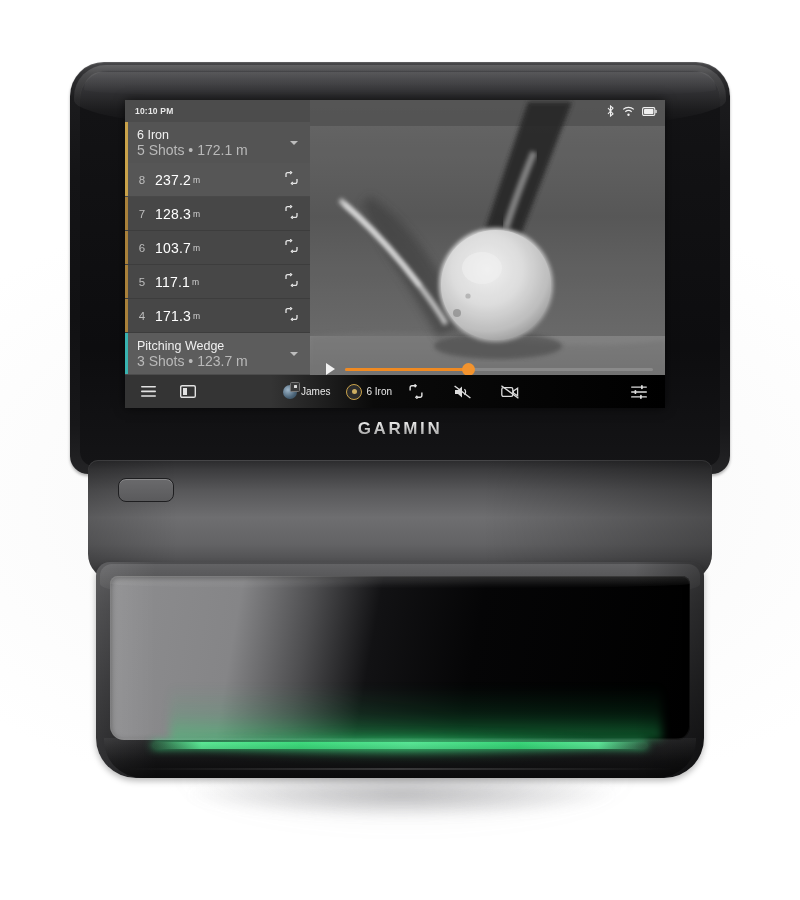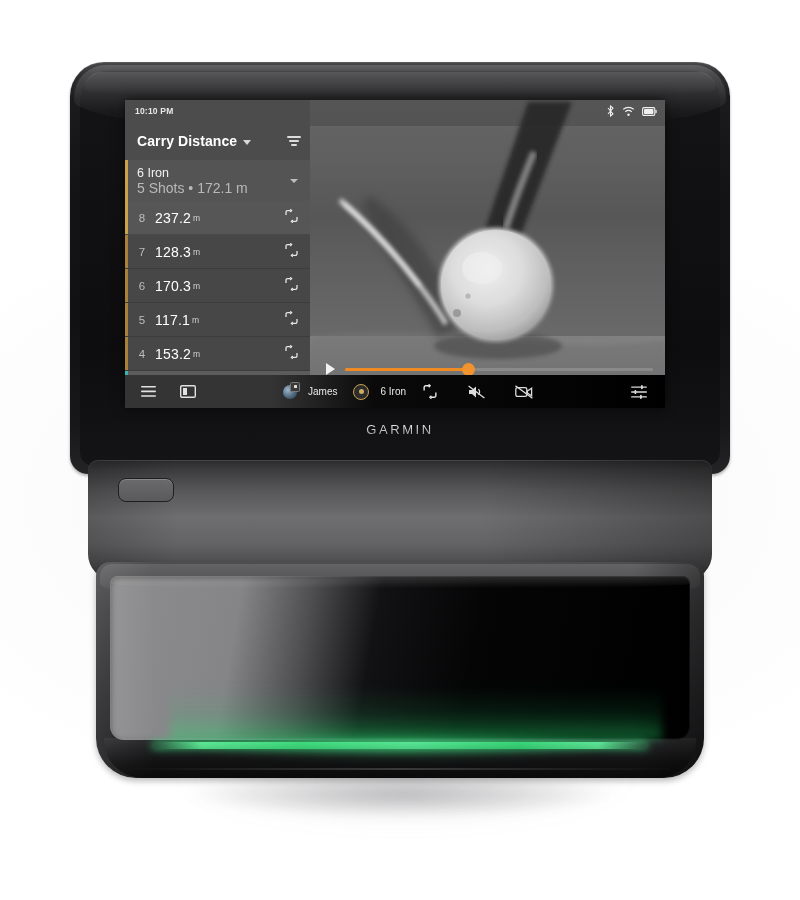--- a/index.html
+++ b/index.html
@@ -125,37 +125,37 @@
 
   
   .toolbar{
     position:absolute;left:0;right:0;bottom:0;height:33px;
     background:linear-gradient(90deg,#343434 0%,#343434 27%,#0a0a0a 46%,#000 100%);
     display:flex;align-items:center;
   }
   .tb-left{display:flex;align-items:center;gap:24px;padding-left:16px;width:118px;}
   .tb-center{display:flex;align-items:center;gap:16px;flex:1;justify-content:flex-start;padding-left:24px;}
   .tb-right{margin-left:auto;padding-right:18px;display:flex;align-items:center;}
-  .chip{display:flex;align-items:center;gap:11px;}
+  .chip{display:flex;align-items:center;gap:4px;}
   .chip-label{font-size:10px;color:#e9e9e9;}
   .avatar{position:relative;width:14px;height:14px;border-radius:50%;
     background:radial-gradient(circle at 35% 35%,#9fb6c9,#4a6377 60%,#2f4455);}
   .avatar .badge{position:absolute;right:-3px;top:-3px;width:8px;height:8px;border-radius:1.5px;background:#3a3a3a;
     border:1px solid #777;display:flex;align-items:center;justify-content:center;}
   .avatar .badge:after{content:"";width:3px;height:3px;background:#ddd;border-radius:.5px;}
   .club-badge{width:14px;height:14px;border-radius:50%;background:#2c2c2c;border:1.3px solid #c9a24a;
     display:flex;align-items:center;justify-content:center;}
   .club-badge:after{content:"";width:5px;height:5px;border-radius:50%;background:#cdae62;}
 
   
   .brand{
     position:absolute;left:0;right:0;top:352px;height:30px;display:flex;align-items:center;justify-content:center;
   }
   .brand span{
-    font-size:13px;font-weight:normal;letter-spacing:2.6px;
+    font-size:17px;font-weight:bold;letter-spacing:2.6px;
     background:linear-gradient(180deg,#f4f4f4 0%,#cfcfcf 45%,#8d8d8d 100%);
     -webkit-background-clip:text;background-clip:text;color:transparent;
   }
 
   
   .neck{
     position:absolute;left:18px;top:398px;width:624px;height:120px;
     border-radius:10px 10px 26px 26px;
     background:linear-gradient(180deg,#2a2a2c 0%,#3c3c3e 8%,#58585a 26%,#6e6e70 48%,#636365 70%,#4b4b4d 88%,#363638 100%);
     box-shadow:inset 0 1px 0 rgba(255,255,255,.13);
@@ -243,29 +243,20 @@
 
       <div class="screen-glass">
         <div class="ui">
 
           <div class="left-panel">
 
             <div class="statusbar">
               <div class="clock">10:10 PM</div>
             </div>
 
-            <div class="panel-header">
-              <div class="panel-title">Carry Distance</div>
-              <div class="caret-down"></div>
-              <div class="filter-icon">
-                <i></i>
-                  <i></i>
-                  <i></i>
-              </div>
-            </div>
 
             <div class="list">
 
               <div class="club-group">
                 <div class="accent" style="background:#c9a24a"></div>
                 <div class="club-name">6 Iron</div>
                 <div class="club-sub">5 Shots • 172.1 m</div>
                 <div class="grp-caret"></div>
               </div>
 
@@ -295,21 +286,21 @@
                       <path d="M6.2 0.3 L7.6 1.6 L6.2 2.9" fill="none" stroke="#e6e6e6" stroke-width="1.3"></path>
                       <path d="M13 8 V10.8 A1.6 1.6 0 0 1 11.4 12.4 H8.4" fill="none" stroke="#e6e6e6" stroke-width="1.3"></path>
                       <path d="M8.8 11.1 L7.4 12.4 L8.8 13.7" fill="none" stroke="#e6e6e6" stroke-width="1.3"></path>
                     </svg>
                 </div>
               </div>
 
               <div class="shot-row alt">
                 <div class="accent" style="background:#a8803a"></div>
                 <div class="shot-num">6</div>
-                <div class="shot-val">170.3</div>
+                <div class="shot-val">103.7</div>
                 <div class="shot-unit">m</div>
                 <div class="row-icon">
                   <svg width="15" height="14" viewBox="0 0 15 14">
                       <path d="M2 6 V3.2 A1.6 1.6 0 0 1 3.6 1.6 H6.6" fill="none" stroke="#e6e6e6" stroke-width="1.3"></path>
                       <path d="M6.2 0.3 L7.6 1.6 L6.2 2.9" fill="none" stroke="#e6e6e6" stroke-width="1.3"></path>
                       <path d="M13 8 V10.8 A1.6 1.6 0 0 1 11.4 12.4 H8.4" fill="none" stroke="#e6e6e6" stroke-width="1.3"></path>
                       <path d="M8.8 11.1 L7.4 12.4 L8.8 13.7" fill="none" stroke="#e6e6e6" stroke-width="1.3"></path>
                     </svg>
                 </div>
               </div>
@@ -325,21 +316,21 @@
                       <path d="M6.2 0.3 L7.6 1.6 L6.2 2.9" fill="none" stroke="#e6e6e6" stroke-width="1.3"></path>
                       <path d="M13 8 V10.8 A1.6 1.6 0 0 1 11.4 12.4 H8.4" fill="none" stroke="#e6e6e6" stroke-width="1.3"></path>
                       <path d="M8.8 11.1 L7.4 12.4 L8.8 13.7" fill="none" stroke="#e6e6e6" stroke-width="1.3"></path>
                     </svg>
                 </div>
               </div>
 
               <div class="shot-row alt">
                 <div class="accent" style="background:#a8803a"></div>
                 <div class="shot-num">4</div>
-                <div class="shot-val">153.2</div>
+                <div class="shot-val">171.3</div>
                 <div class="shot-unit">m</div>
                 <div class="row-icon">
                   <svg width="15" height="14" viewBox="0 0 15 14">
                       <path d="M2 6 V3.2 A1.6 1.6 0 0 1 3.6 1.6 H6.6" fill="none" stroke="#e6e6e6" stroke-width="1.3"></path>
                       <path d="M6.2 0.3 L7.6 1.6 L6.2 2.9" fill="none" stroke="#e6e6e6" stroke-width="1.3"></path>
                       <path d="M13 8 V10.8 A1.6 1.6 0 0 1 11.4 12.4 H8.4" fill="none" stroke="#e6e6e6" stroke-width="1.3"></path>
                       <path d="M8.8 11.1 L7.4 12.4 L8.8 13.7" fill="none" stroke="#e6e6e6" stroke-width="1.3"></path>
                     </svg>
                 </div>
               </div>

